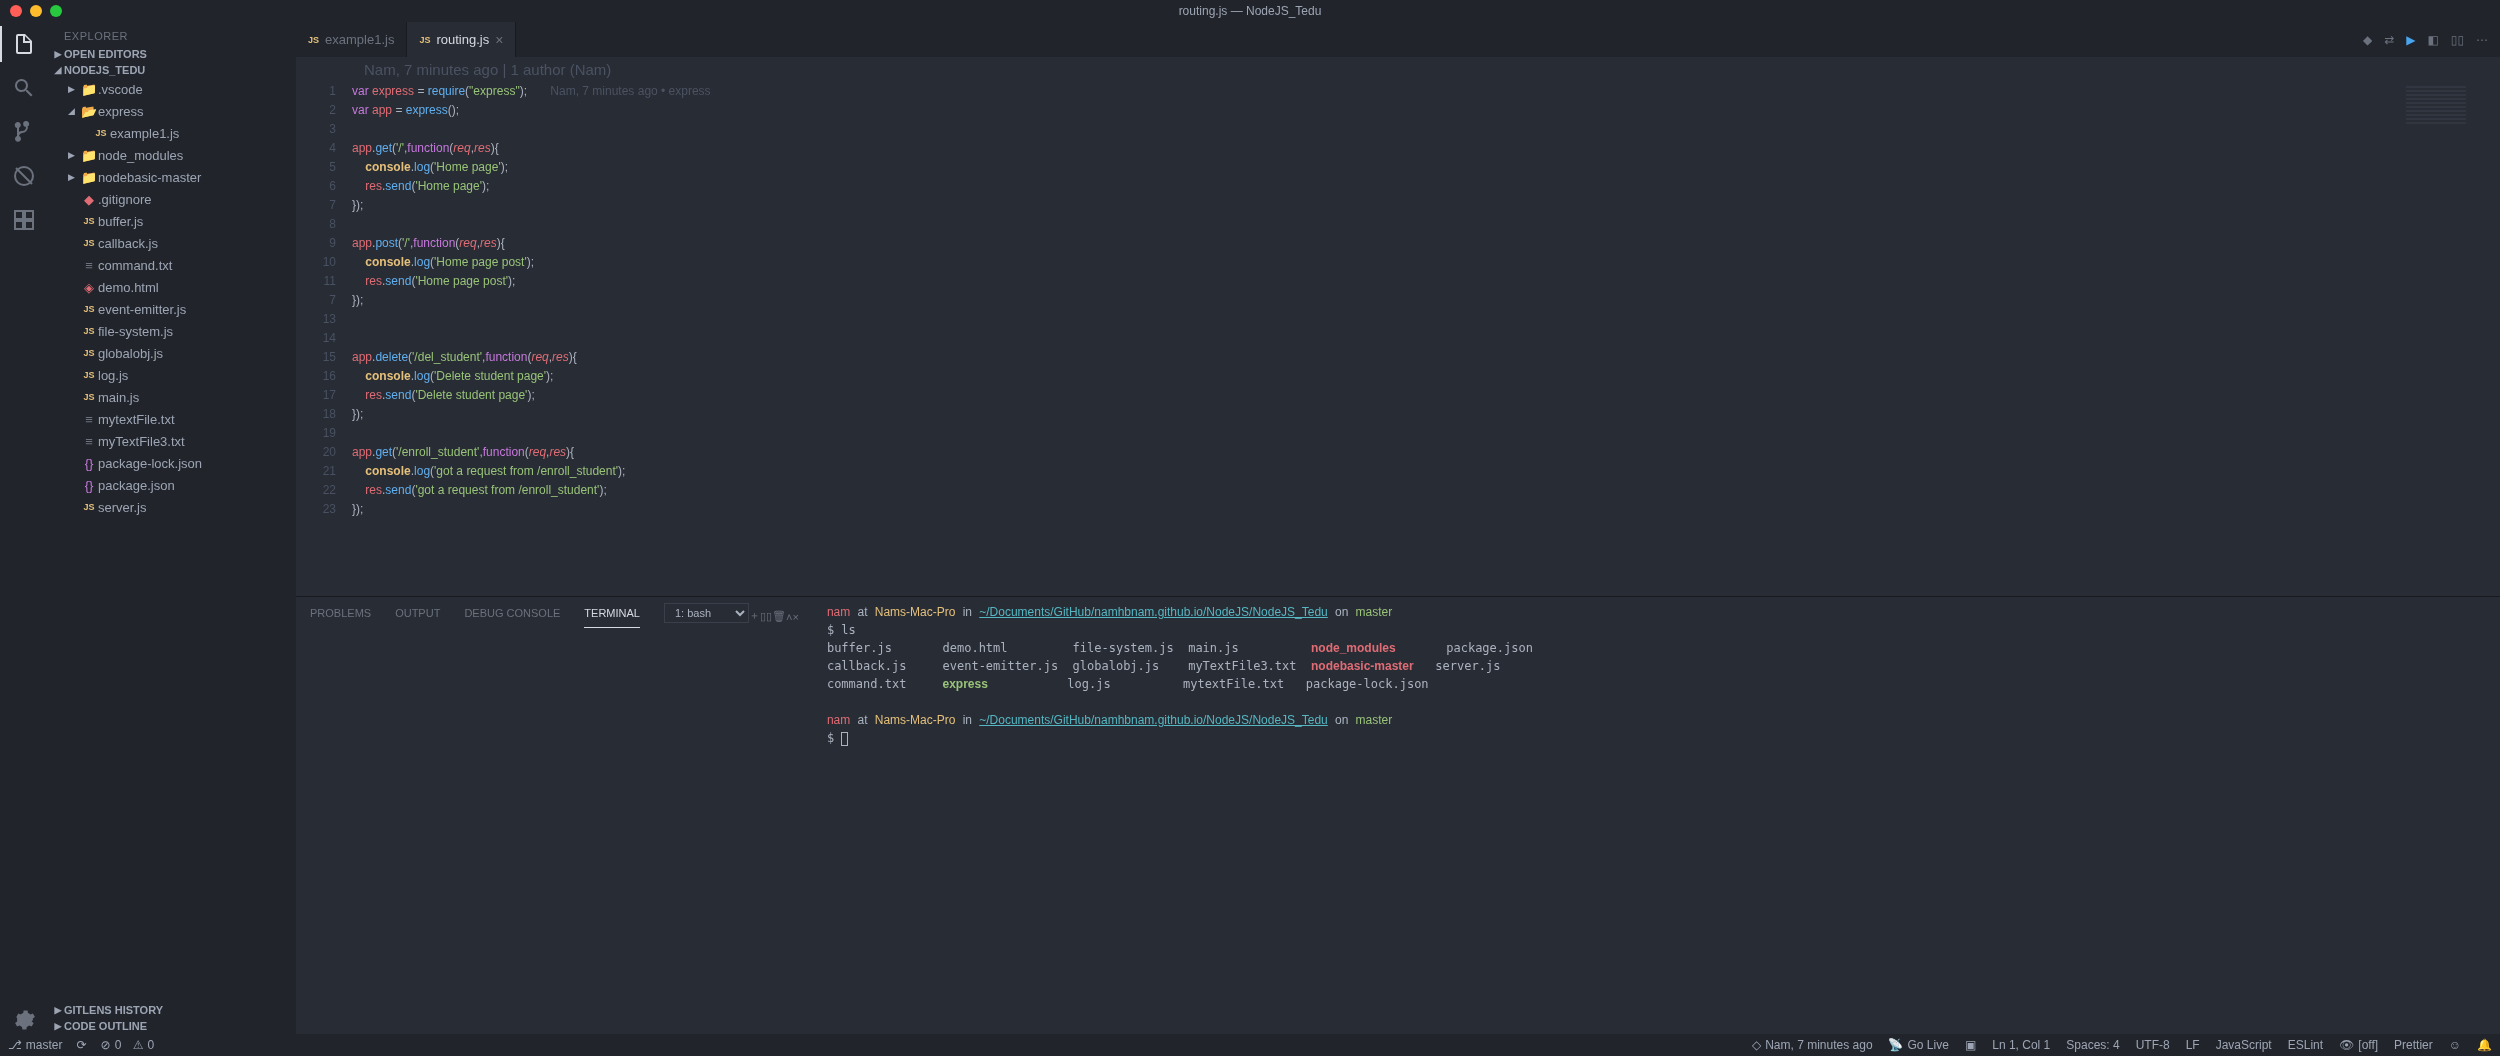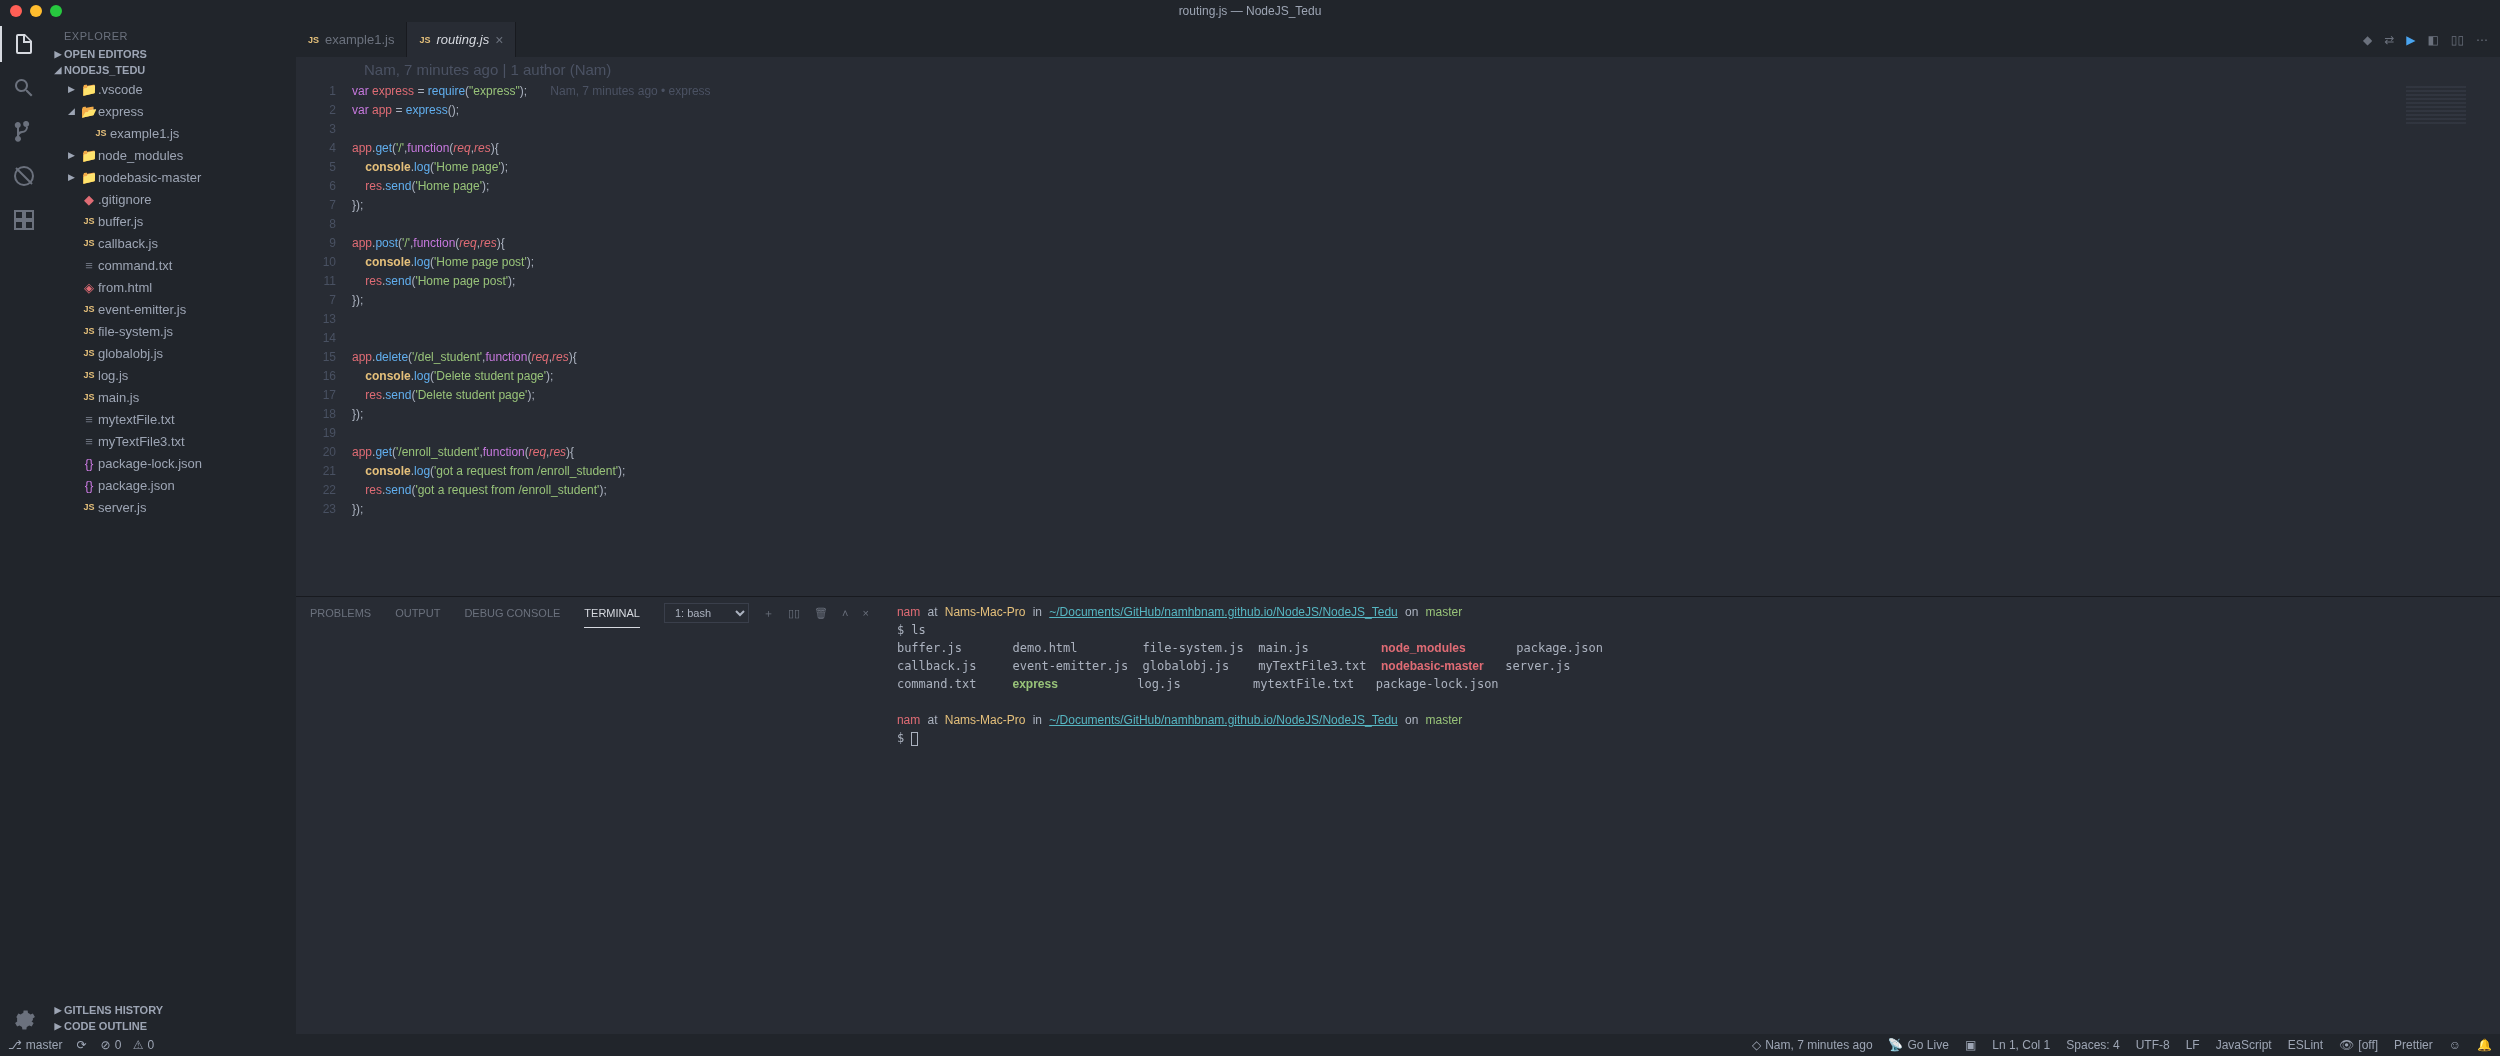--- a/index.html
+++ b/index.html
@@ -52,21 +52,21 @@
 .tk-prop { color: #e5c07b; font-weight: bold; }
 .tk-pun { color: #abb2bf; }
 .tk-blame { color: #4b5263; }
 .tk-italic { font-style: italic; text-align: center; }
 .minimap { position: absolute; right: 0; top: 0; width: 100px; height: 50px; background: #282c34; }
 .minimap::before { content:''; display:block; width:60px; height:40px; margin:6px; background:repeating-linear-gradient(#3a3f4b 0 2px, transparent 2px 4px); opacity:.5;}
 .panel { height: 438px; background: #282c34; border-top: 1px solid #181a1f; display: flex; flex-direction: row; }
 .panel-tabs { height: 32px; display: flex; align-items: center; padding: 0 14px; gap: 24px; font-size: 11px; color: #6b717d; }
 .ptab { cursor: pointer; padding: 8px 0; }
 .ptab.active { color: #d7dae0; border-bottom: 1px solid #d7dae0; }
-.panel-actions { margin-left: auto; display: flex; align-items: center; gap: 14px; color: #6b717d; }
+.panel-actions { margin-left: auto; display: flex; align-items: flex-end; color: #6b717d; }
 .term-select { background: #282c34; border: 1px solid #3a3f4b; color: #abb2bf; font-size: 11px; padding: 2px 20px 2px 6px; }
 .terminal { flex: 1; padding: 6px 14px; font-family: Menlo, Consolas, monospace; font-size: 12px; line-height: 18px; white-space: pre; color: #abb2bf; overflow: hidden; }
 .t-user { color: #e06c75; }
 .t-at { color: #abb2bf; }
 .t-host { color: #e5c07b; }
 .t-in { color: #abb2bf; }
 .t-path { color: #56b6c2; text-decoration: underline; }
 .t-on { color: #abb2bf; }
 .t-branch { color: #98c379; }
 .t-red { color: #e06c75; font-weight: 700; }
@@ -172,21 +172,21 @@
         <div class="tree-row" style="padding-left:32px">
             <span class="icon ic-js">JS</span>
             <span>callback.js</span>
           </div>
         <div class="tree-row" style="padding-left:32px">
             <span class="icon ic-txt">≡</span>
             <span>command.txt</span>
           </div>
         <div class="tree-row" style="padding-left:32px">
             <span class="icon ic-html">◈</span>
-            <span>from.html</span>
+            <span>demo.html</span>
           </div>
         <div class="tree-row" style="padding-left:32px">
             <span class="icon ic-js">JS</span>
             <span>event-emitter.js</span>
           </div>
         <div class="tree-row" style="padding-left:32px">
             <span class="icon ic-js">JS</span>
             <span>file-system.js</span>
           </div>
         <div class="tree-row" style="padding-left:32px">
@@ -234,21 +234,21 @@
     </div>
 
     <div class="editor-area">
       <div class="tabbar">
         <div class="tab">
             <span class="ic-js">JS</span>
             <span>example1.js</span>
           </div>
         <div class="tab active">
             <span class="ic-js">JS</span>
-            <span style="font-style:italic">routing.js</span>
+            <span style="">routing.js</span>
             <span class="close">×</span>
           </div>
         <div class="tab-actions">
           <span>◆</span>
           <span>⇄</span>
           <span style="color:#4aa5f0">▶</span>
           <span>◧</span>
           <span>▯▯</span>
           <span>⋯</span>
         </div>

